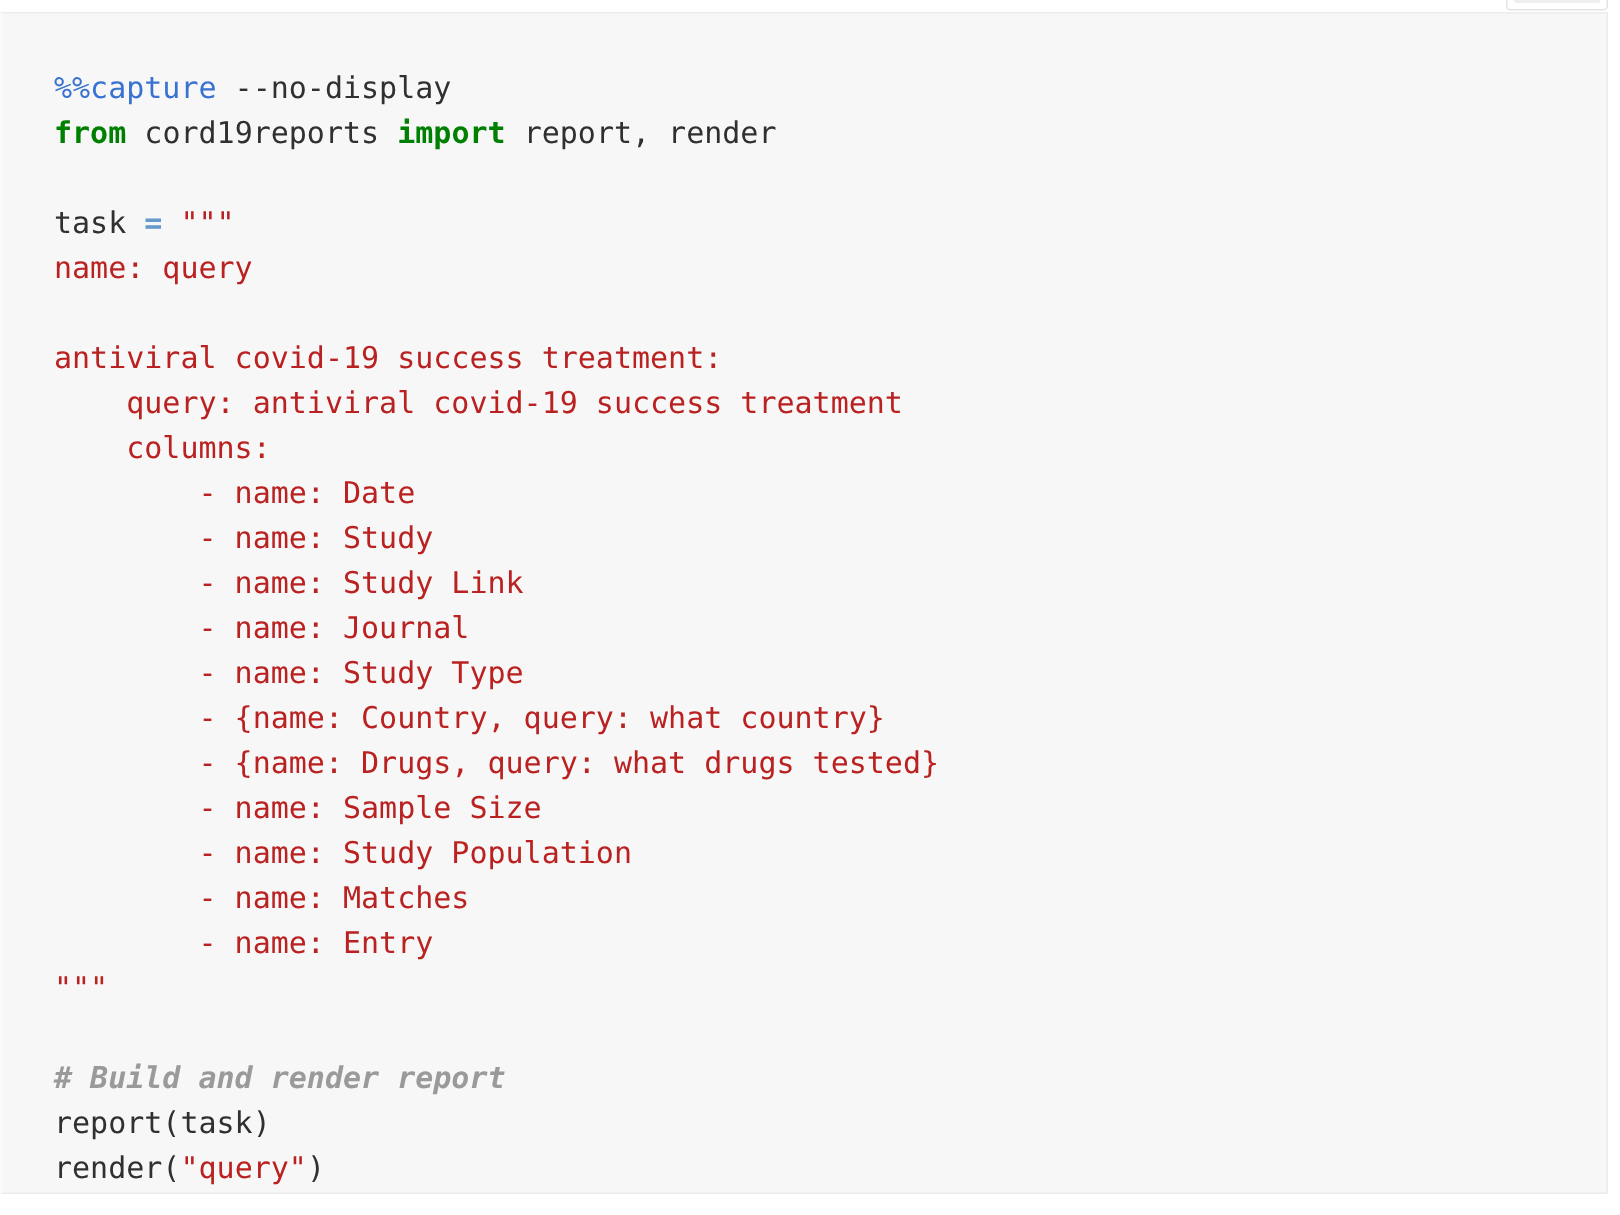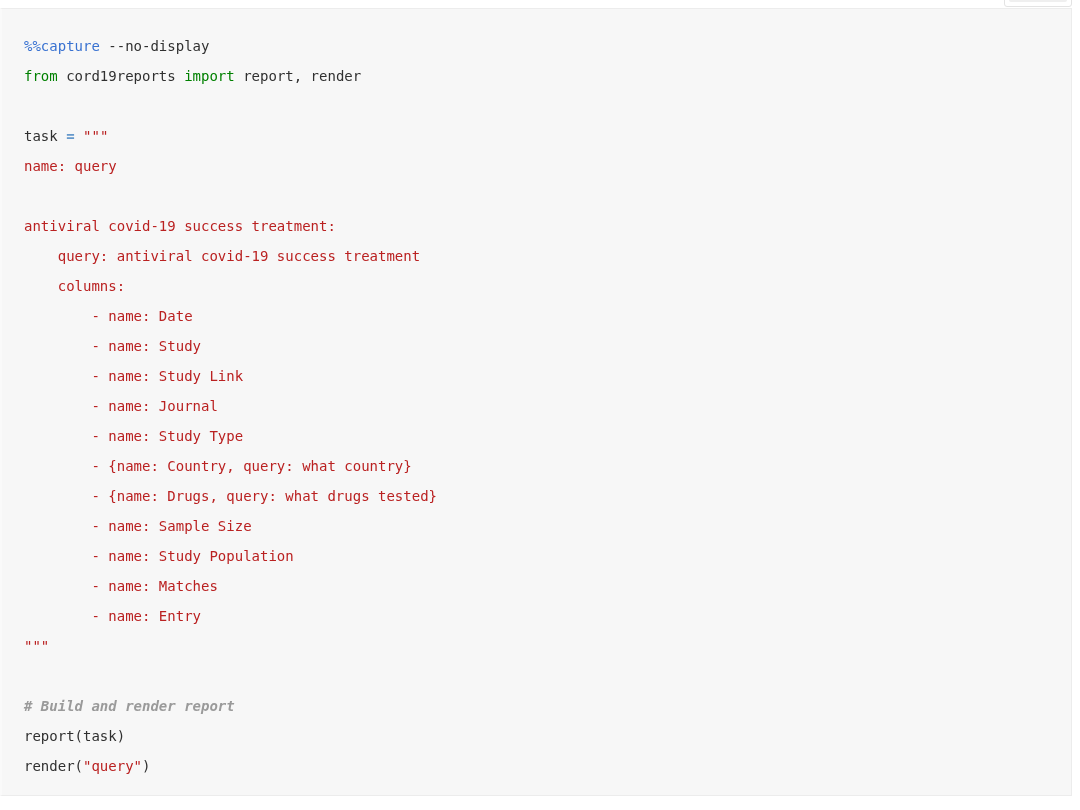--- a/index.html
+++ b/index.html
@@ -57,36 +57,36 @@
 
   .code-area {
     position: absolute;
     left: 22px;
     top: 22px;
     right: 8px;
     bottom: 8px;
   }
 
   pre.code {
-    margin: 0;
+    margin: 12px;
     padding: 0;
     font-family: "DejaVu Sans Mono", "Liberation Mono", monospace;
-    font-size: 14px;
+    font-size: 20px;
     line-height: 30px;
     color: #303030;
     white-space: pre;
     letter-spacing: 0px;
     tab-size: 4;
   }
 
   .ln { display: block; height: 30px; }
 
   
   .tok-magic    { color: #3972d1; }   
-  .tok-kw       { color: #008000; font-weight: normal; }  
+  .tok-kw       { color: #008000; font-weight: bold; }  
   .tok-op       { color: #6699cc; font-weight: bold; }  
   .tok-str      { color: #ba2121; }   
   .tok-name     { color: #303030; }   
   .tok-comment  { color: #9a9a9a; font-style: italic; font-weight: bold; }
   .tok-punct    { color: #303030; }
 </style>
 </head>
 <body>
 
 <div class="notebook">

